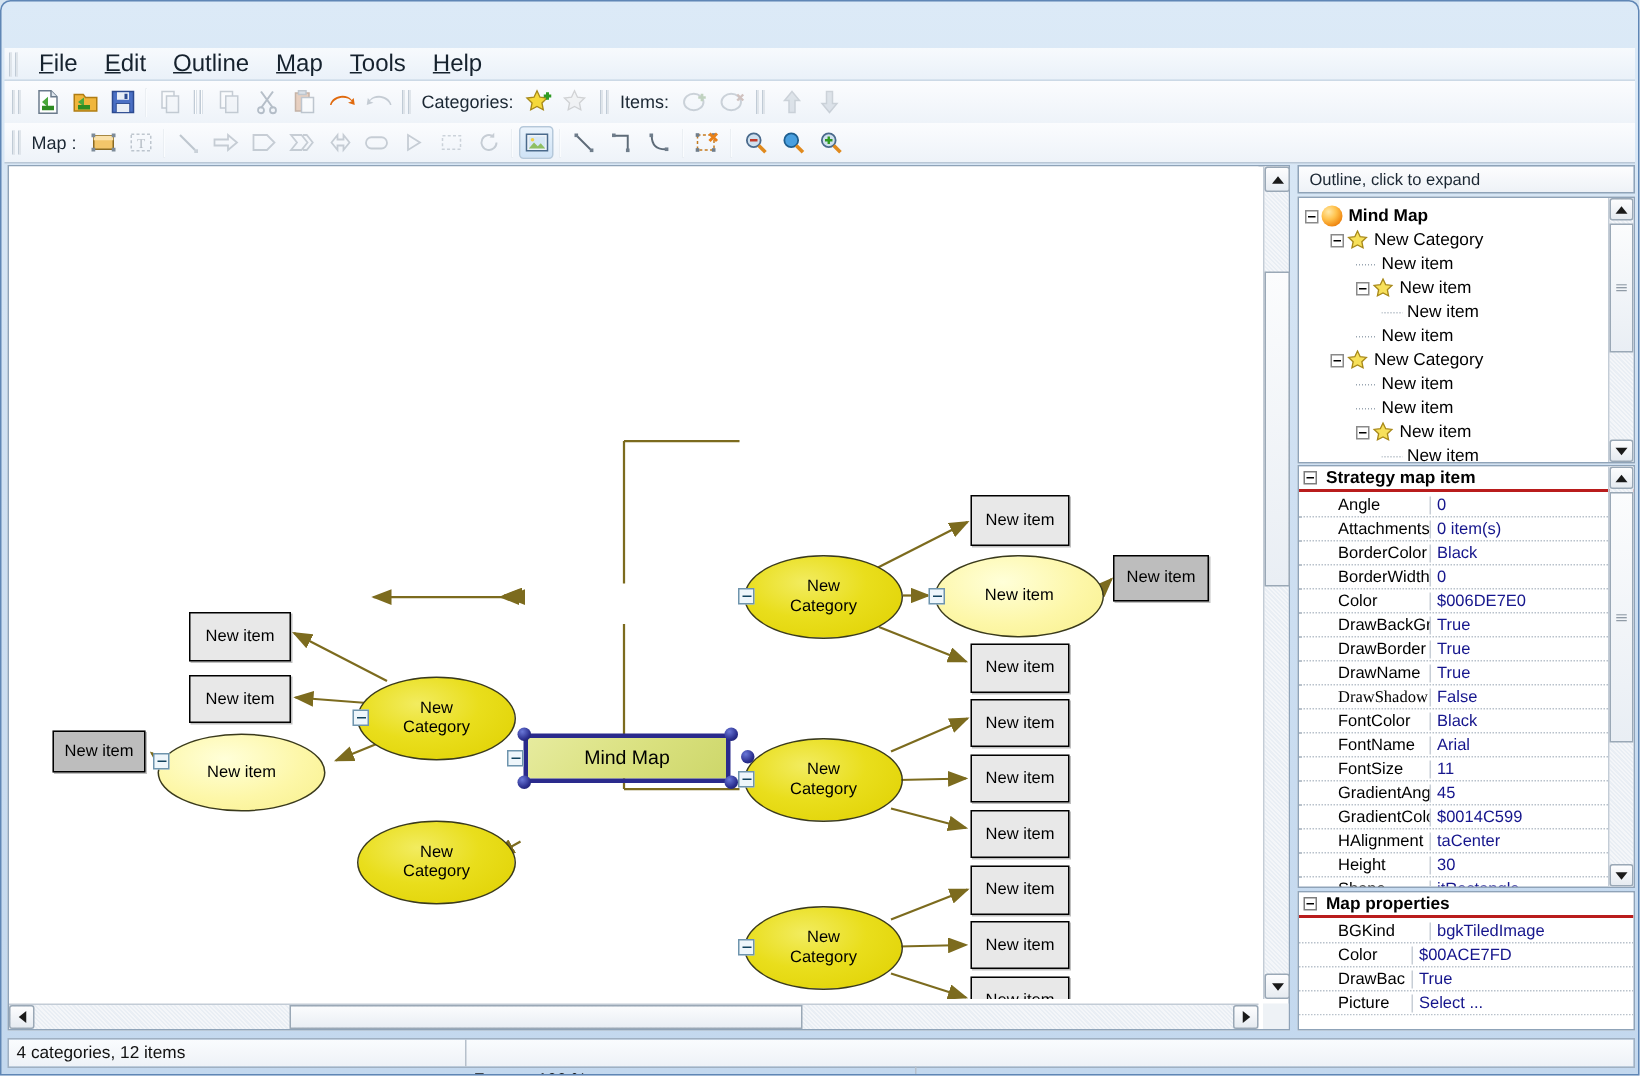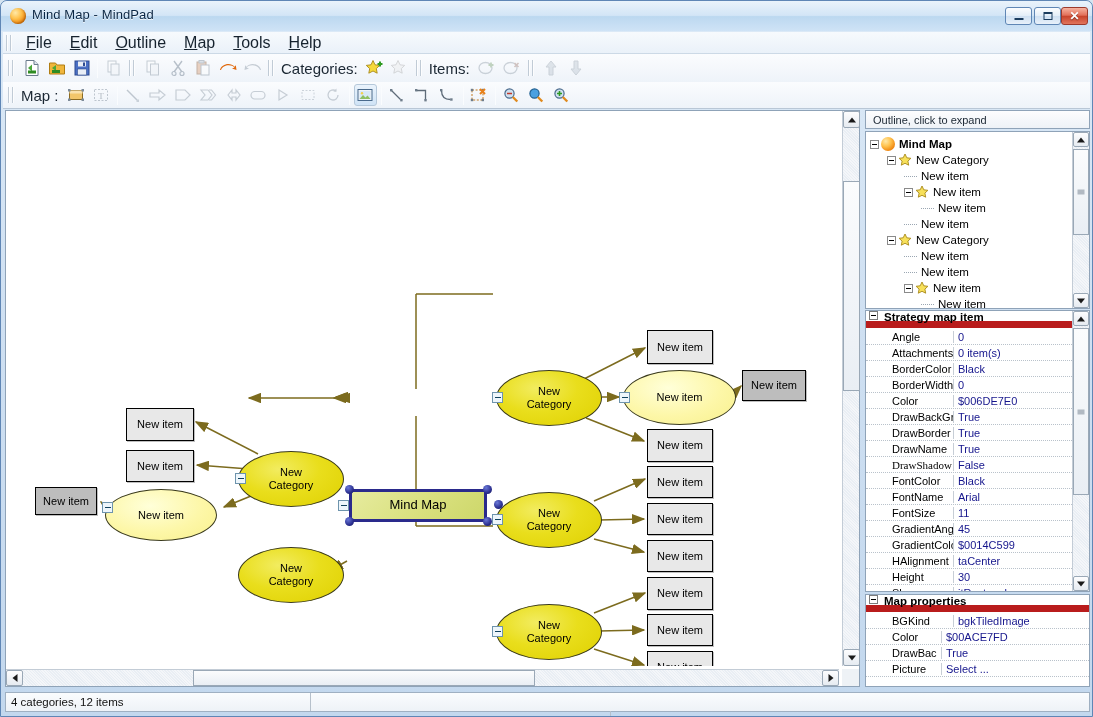--- a/index.html
+++ b/index.html
@@ -82,21 +82,21 @@
     background: linear-gradient(to bottom, #fbfcfe 0%, #eef3f9 100%);
     display: flex; align-items: center; padding-left: 2px;
   }
   
   #toolbar2 {
     position: absolute; left: 2px; top: 81px; width: 1087px; height: 27px;
     background: linear-gradient(to bottom, #fbfcfe 0%, #eef3f9 100%);
     border-bottom: 1px solid #b9c7d6;
     display: flex; align-items: center; padding-left: 2px;
   }
-  .tb-label { font-size: 15px; color: #1b2733; padding: 0 5px 0 2px; white-space: nowrap; }
+  .tb-label { font-size: 12px; color: #1b2733; padding: 0 5px 0 2px; white-space: nowrap; }
   .tbsep { width: 1px; height: 19px; background: #c2ccd6; margin: 0 3px; border-right: 1px solid #fafcfe; }
   .tbtn {
     width: 23px; height: 22px; margin: 0 1px; position: relative;
     display: inline-block; cursor: default; border: 1px solid transparent; border-radius: 3px;
   }
   .tbtn.active { border-color: #b5c8da; background: linear-gradient(to bottom,#eaf3fc,#cfe3f6); }
   .tbtn svg { position: absolute; left: 50%; top: 50%; transform: translate(-50%,-50%); }
 
   
   #canvas-wrap {
@@ -185,22 +185,22 @@
     background: radial-gradient(circle at 34% 30%, #ffe9a8 0%, #ffc24d 38%, #f08a14 72%, #c35f05 100%); }
   .tnode .star { width: 14px; height: 14px; flex: 0 0 auto; margin-right: 4px; position: relative; }
   .tnode .lbl { color: #000; }
   .tnode.root .lbl { font-weight: bold; }
 
   #props-box { position: absolute; left: 0; top: 200px; width: 225px; height: 282px;
     border: 1px solid #8fa3b8; background: #fff; overflow: hidden; }
   #map-props-box { position: absolute; left: 0; top: 484px; width: 225px; height: 93px;
     border: 1px solid #8fa3b8; background: #fff; overflow: hidden; }
   .grid-header {
-    height: 17px; display: flex; font-weight: bold; font-size: 11.5px;
-    color: #000; padding-left: 3px; background: #fff; border-bottom: 7px solid #b91c1c;
+    height: 17px; display: flex; align-items: center; font-weight: bold; font-size: 11.5px;
+    color: #000; padding-left: 3px; background: #fff; border-bottom: 2px solid #b91c1c;
   }
   .gh-box { width: 9px; height: 9px; border: 1px solid #7c7c7c; background: #fff;
     display: inline-flex; align-items: center; justify-content: center; margin-right: 6px; flex: 0 0 auto; }
   .gh-box::before { content: ""; width: 5px; height: 1px; background: #000; }
   .prow { height: 16px; display: flex; align-items: center; font-size: 11px;
           border-bottom: 1px dotted #b9c2cb; }
   .pname { width: 88px; flex: 0 0 auto; color: #000; text-align: left; padding-left: 26px;
            overflow: hidden; white-space: nowrap; border-right: 1px solid #c7ced6; }
   .pval { flex: 1 1 auto; color: #15158c; padding-left: 4px; overflow: hidden; white-space: nowrap; }
   .gsb {
@@ -218,33 +218,20 @@
   .sb-cell { font-size: 11.5px; color: #111; padding-left: 5px; height: 18px;
              display: flex; align-items: center; }
   #sb-cell1 { width: 305px; border-right: 1px solid #b6c0cb; }
   #sb-cell2 { width: 300px; border-right: 1px solid #b6c0cb; margin-top: 36px; }
 </style>
 </head>
 <body>
 
 <div id="window">
 
-  <div id="titlebar">
-    <div id="title-icon"></div>
-    <div id="title-text">Mind Map - MindPad</div>
-    <div class="winbtn" id="btn-min">
-        <span class="g"></span>
-      </div>
-    <div class="winbtn" id="btn-max">
-        <span class="g"></span>
-      </div>
-    <div class="winbtn" id="btn-close">
-        <span class="g">✕</span>
-      </div>
-  </div>
 
   <div id="menubar">
     <div class="grip"></div>
     <div class="menu-item"><u>F</u>ile</div>
     <div class="menu-item"><u>E</u>dit</div>
     <div class="menu-item"><u>O</u>utline</div>
     <div class="menu-item"><u>M</u>ap</div>
     <div class="menu-item"><u>T</u>ools</div>
     <div class="menu-item"><u>H</u>elp</div>
   </div>

